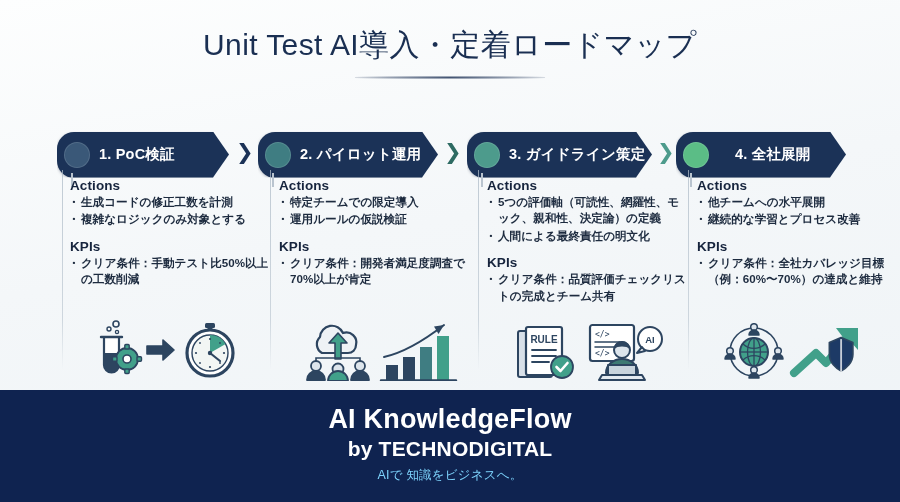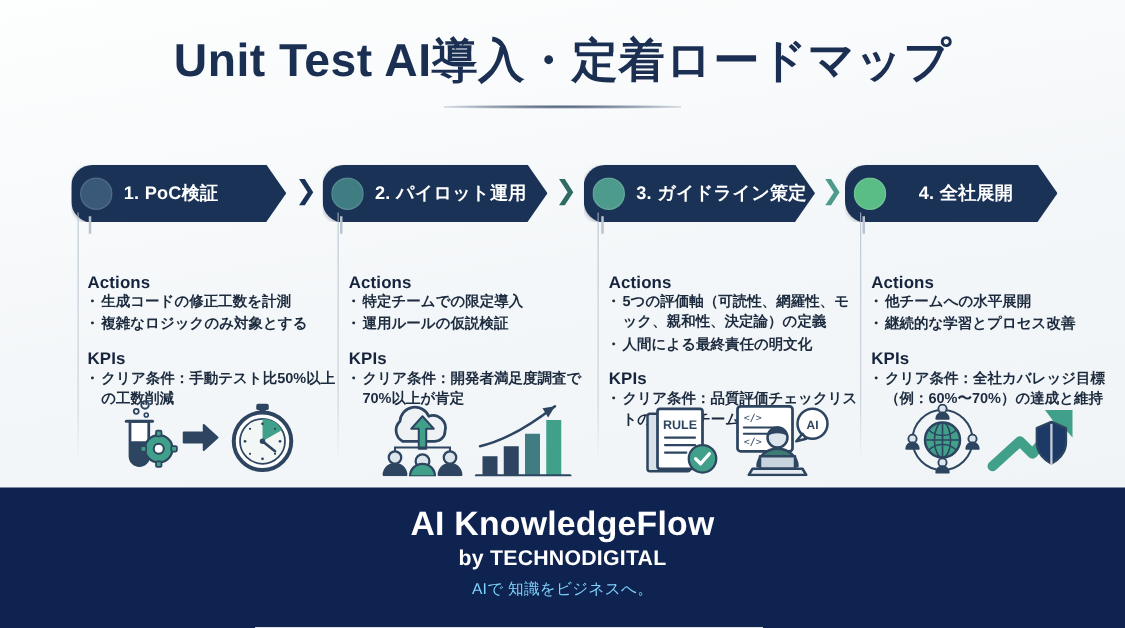--- a/index.html
+++ b/index.html
@@ -20,22 +20,22 @@
     background: linear-gradient(170deg, #fdfefe 0%, #f4f7f9 45%, #eef3f6 100%);
     overflow: hidden;
   }
 
   
   .title-wrap {
     padding-top: 27px;
     text-align: center;
   }
   .title {
-    font-size: 37px;
-    font-weight: 700;
+    font-size: 30px;
+    font-weight: 400;
     color: #1a2f52;
     letter-spacing: 0.4px;
     line-height: 1.2;
   }
   .title-rule {
     margin: 13px auto 0;
     width: 190px;
     height: 3px;
     background: radial-gradient(ellipse at center, rgba(35,55,90,0.85) 0%, rgba(35,55,90,0.45) 45%, rgba(35,55,90,0) 85%);
     border-radius: 2px;
@@ -122,21 +122,20 @@
     width: 1px;
     height: 200px;
     background: linear-gradient(to bottom, rgba(175,188,200,0.75) 0%, rgba(175,188,200,0.55) 75%, rgba(175,188,200,0) 100%);
   }
   .sec-head {
     font-size: 13.5px;
     font-weight: 700;
     color: #16243d;
     margin-bottom: 1px;
     letter-spacing: 0.1px;
-    margin-top: 40px;
   }
   .kpi-head { margin-top: 11px; }
   ul.items { list-style: none; }
   ul.items li {
     font-size: 11.6px;
     line-height: 1.42;
     color: #1d2b3f;
     padding-left: 11px;
     position: relative;
     margin-bottom: 1px;
@@ -176,21 +175,21 @@
     padding-top: 14px;
   }
   .f-brand {
     font-size: 27px;
     font-weight: 700;
     color: #ffffff;
     letter-spacing: 0.2px;
     line-height: 1.15;
   }
   .f-by {
-    font-size: 17px;
+    font-size: 21px;
     font-weight: 700;
     color: #ffffff;
     margin-top: 2px;
     letter-spacing: 0.2px;
   }
   .f-tag {
     font-size: 12.5px;
     color: #7dd3fc;
     margin-top: 6px;
     letter-spacing: 0.2px;

